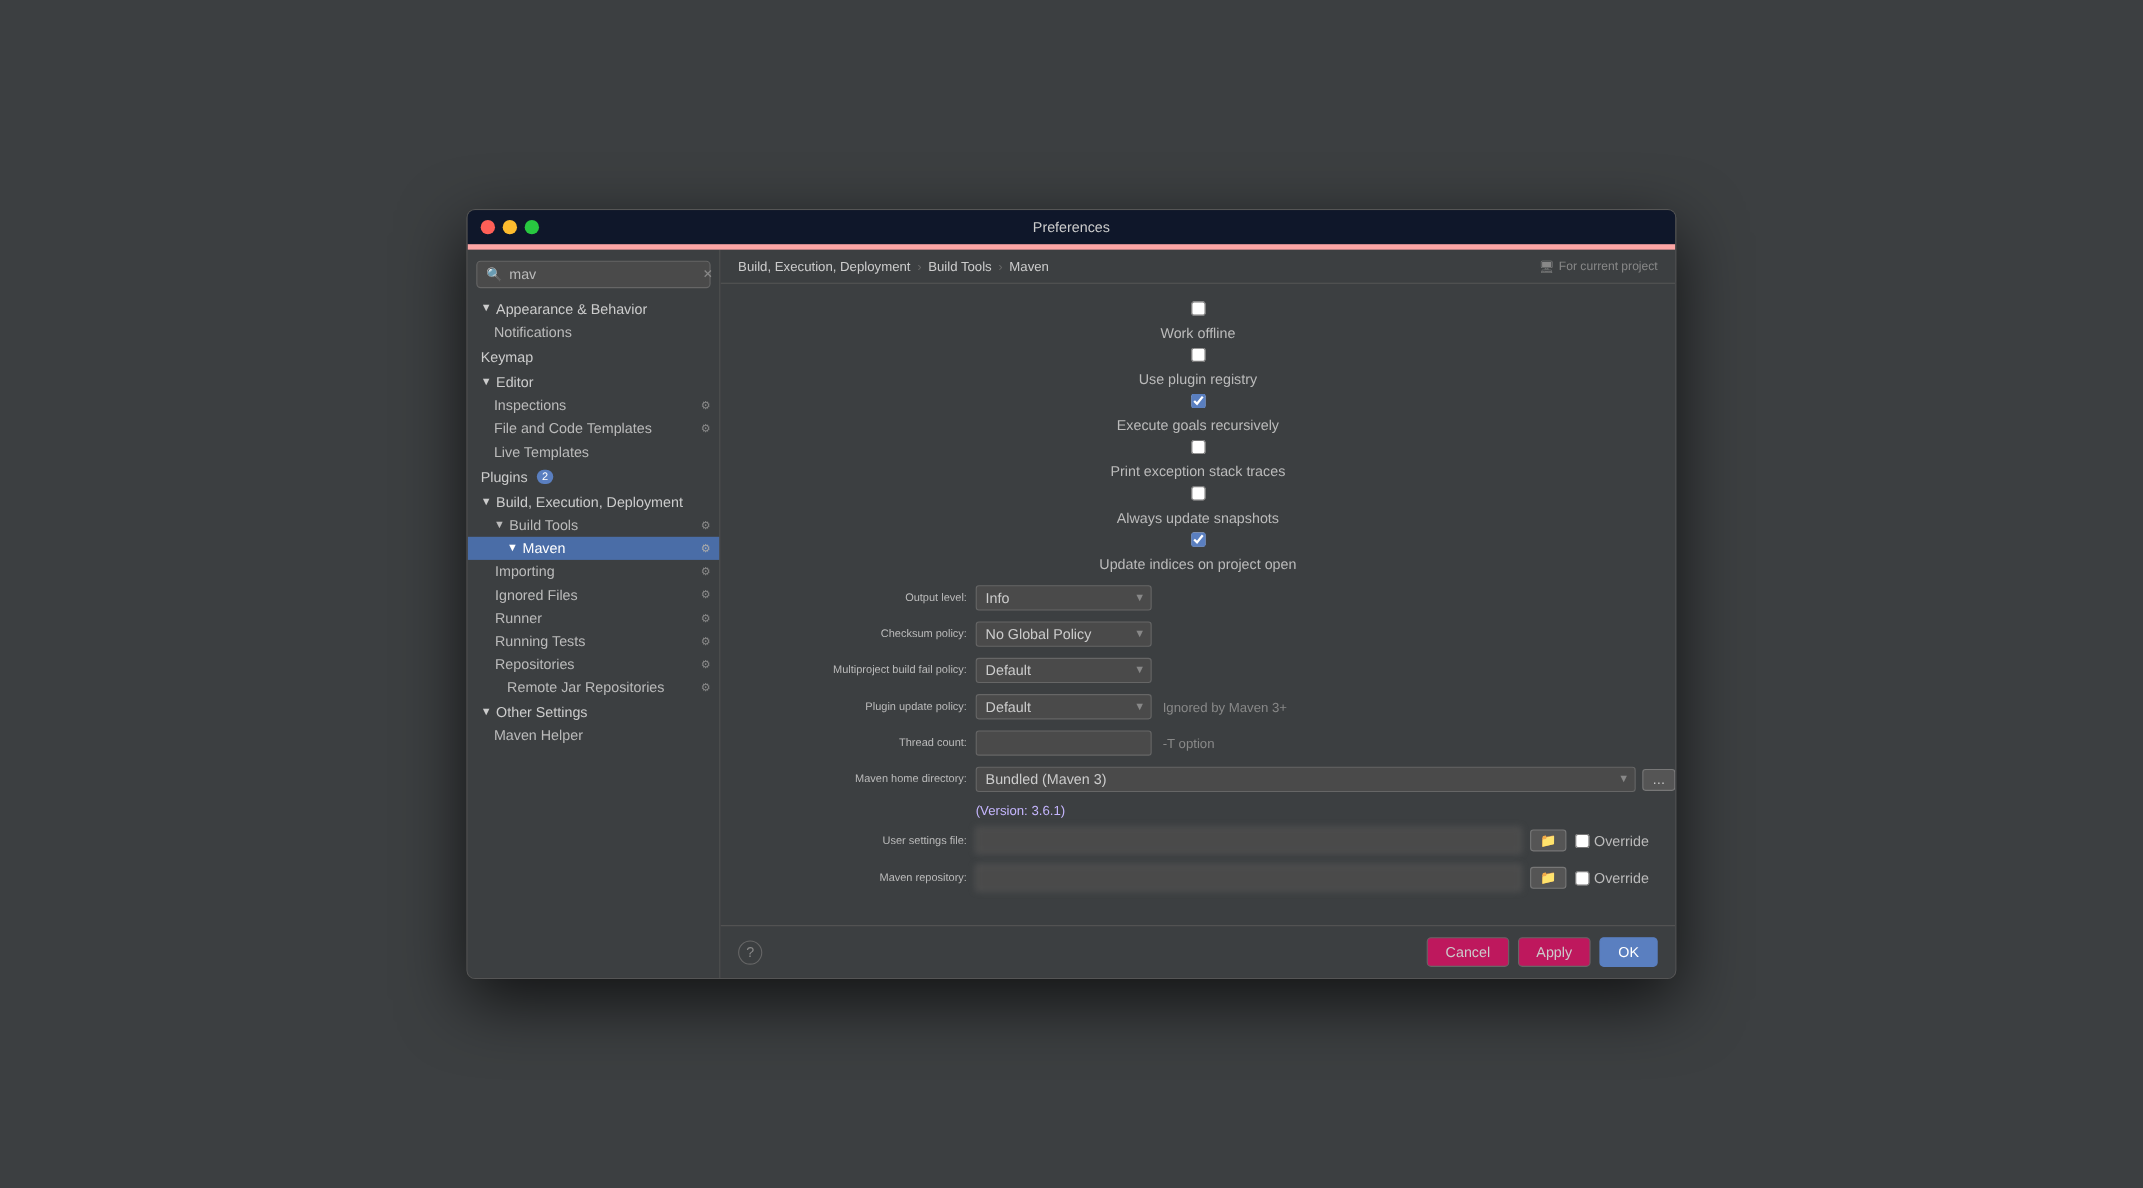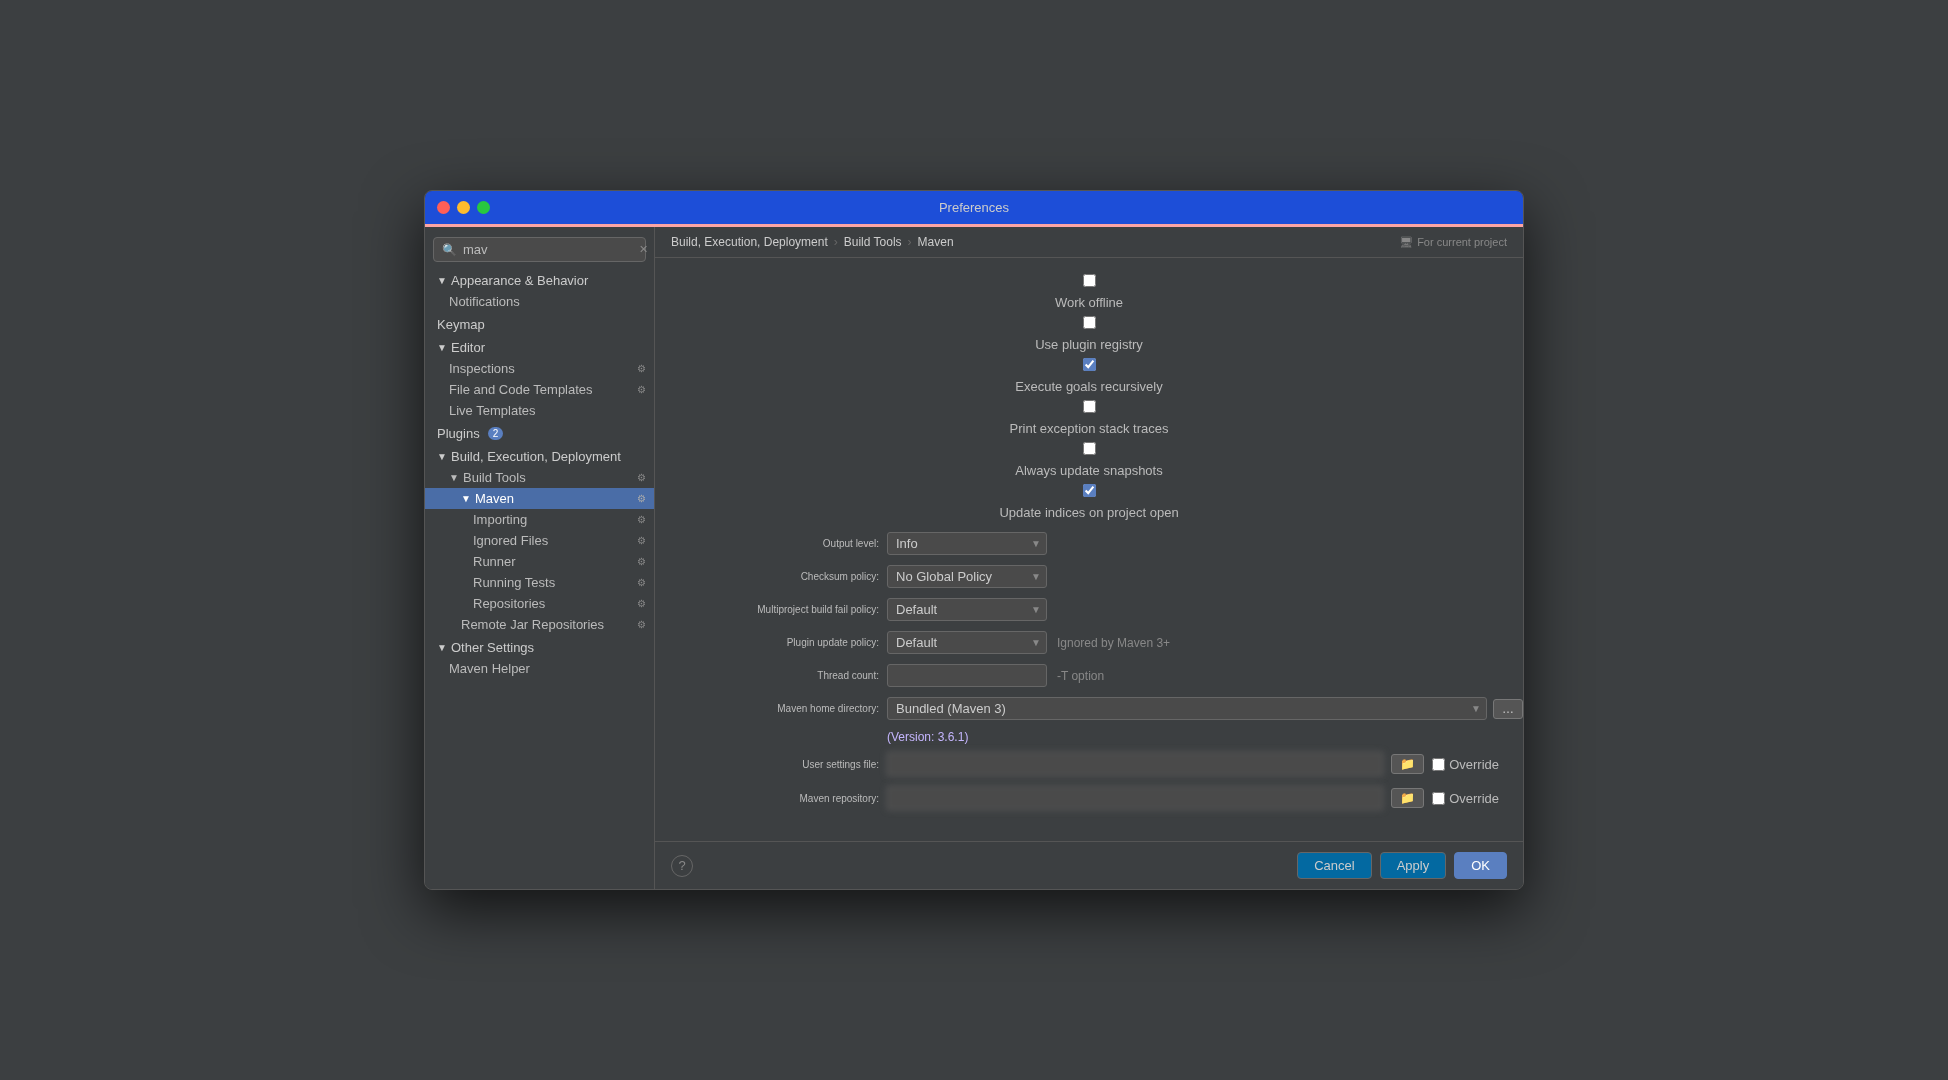--- a/index.html
+++ b/index.html
@@ -18,28 +18,28 @@
       height: 700px;
       background: #3c3f41;
       border-radius: 8px;
       box-shadow: 0 20px 60px rgba(0,0,0,0.7);
       display: flex;
       flex-direction: column;
       overflow: hidden;
       border: 1px solid #555;
     }
     .titlebar {
-      background: #1d4ed8;
+      background: #0f172a;
       height: 36px;
       display: flex;
       align-items: center;
       justify-content: center;
       position: relative;
       flex-shrink: 0;
-      border-bottom: 3px solid #fca5a5;
+      border-bottom: 5px solid #fca5a5;
     }
     .titlebar-buttons {
       position: absolute;
       left: 12px;
       display: flex;
       gap: 7px;
     }
     .titlebar-btn {
       width: 13px;
       height: 13px;
@@ -113,21 +113,21 @@
       font-weight: 500;
       color: #cccccc;
     }
     .sidebar-item .arrow {
       font-size: 10px;
       width: 10px;
       display: inline-block;
     }
     .indent-1 { padding-left: 24px; }
     .indent-2 { padding-left: 36px; }
-    .indent-3 { padding-left: 48px; }
+    .indent-3 { padding-left: 25px; }
     .badge {
       background: #5a7fc0;
       color: white;
       font-size: 10px;
       border-radius: 8px;
       padding: 1px 5px;
       margin-left: 4px;
     }
     .sync-icon {
       margin-left: auto;
@@ -316,21 +316,21 @@
     .action-buttons {
       display: flex;
       gap: 8px;
     }
     .btn {
       padding: 5px 16px;
       border-radius: 4px;
       font-size: 13px;
       cursor: pointer;
       border: 1px solid #666;
-      background: #0369a1;
+      background: #be185d;
       color: #cccccc;
     }
     .btn-primary {
       background: #5a7fc0;
       border-color: #5a7fc0;
       color: #ffffff;
     }
     
     .blurred {
       filter: blur(3px);

